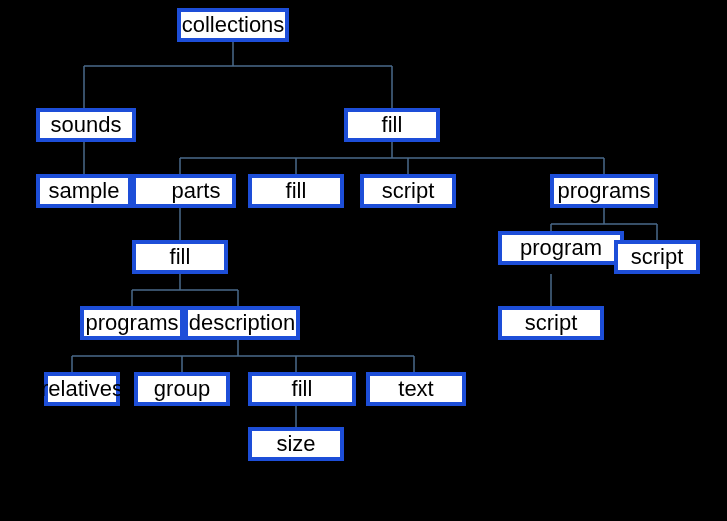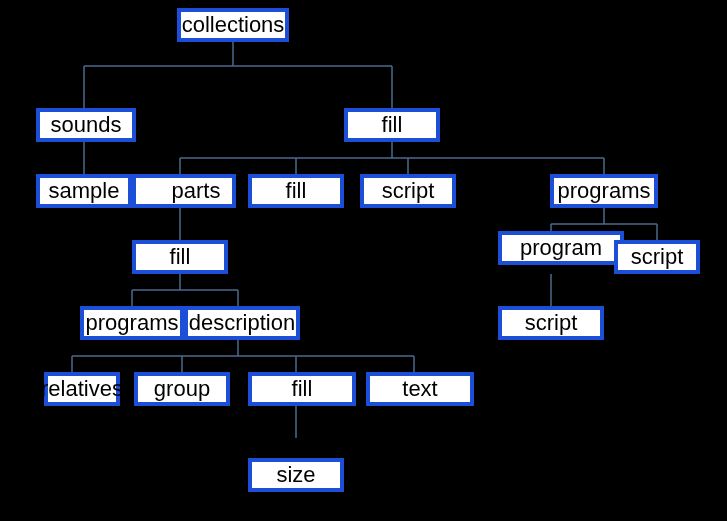--- a/index.html
+++ b/index.html
@@ -68,14 +68,14 @@
 <div class="node" style="left:550px; top:174px; width:108px;">programs</div>
 <div class="node" style="left:132px; top:240px; width:96px;">fill</div>
 <div class="node" style="left:498px; top:231px; width:126px;text-align:right;">program</div>
 <div class="node" style="left:614px; top:240px; width:86px;">script</div>
 <div class="node" style="left:498px; top:306px; width:106px;">script</div>
 <div class="node" style="left:80px;  top:306px; width:104px;">programs</div>
 <div class="node" style="left:184px; top:306px; width:116px;">description</div>
 <div class="node" style="left:36px;  top:372px; width:76px;margin-left:8px;">relatives</div>
 <div class="node" style="left:134px; top:372px; width:96px;">group</div>
 <div class="node" style="left:248px; top:372px; width:108px;">fill</div>
-<div class="node" style="left:366px; top:372px; width:108px;">text</div>
-<div class="node" style="left:248px; top:458px; width:96px;">size</div>
+<div class="node" style="left:366px; top:372px; width:100px;">text</div>
+<div class="node" style="left:248px; top:427px; width:96px;">size</div>
 
 </body></html>

